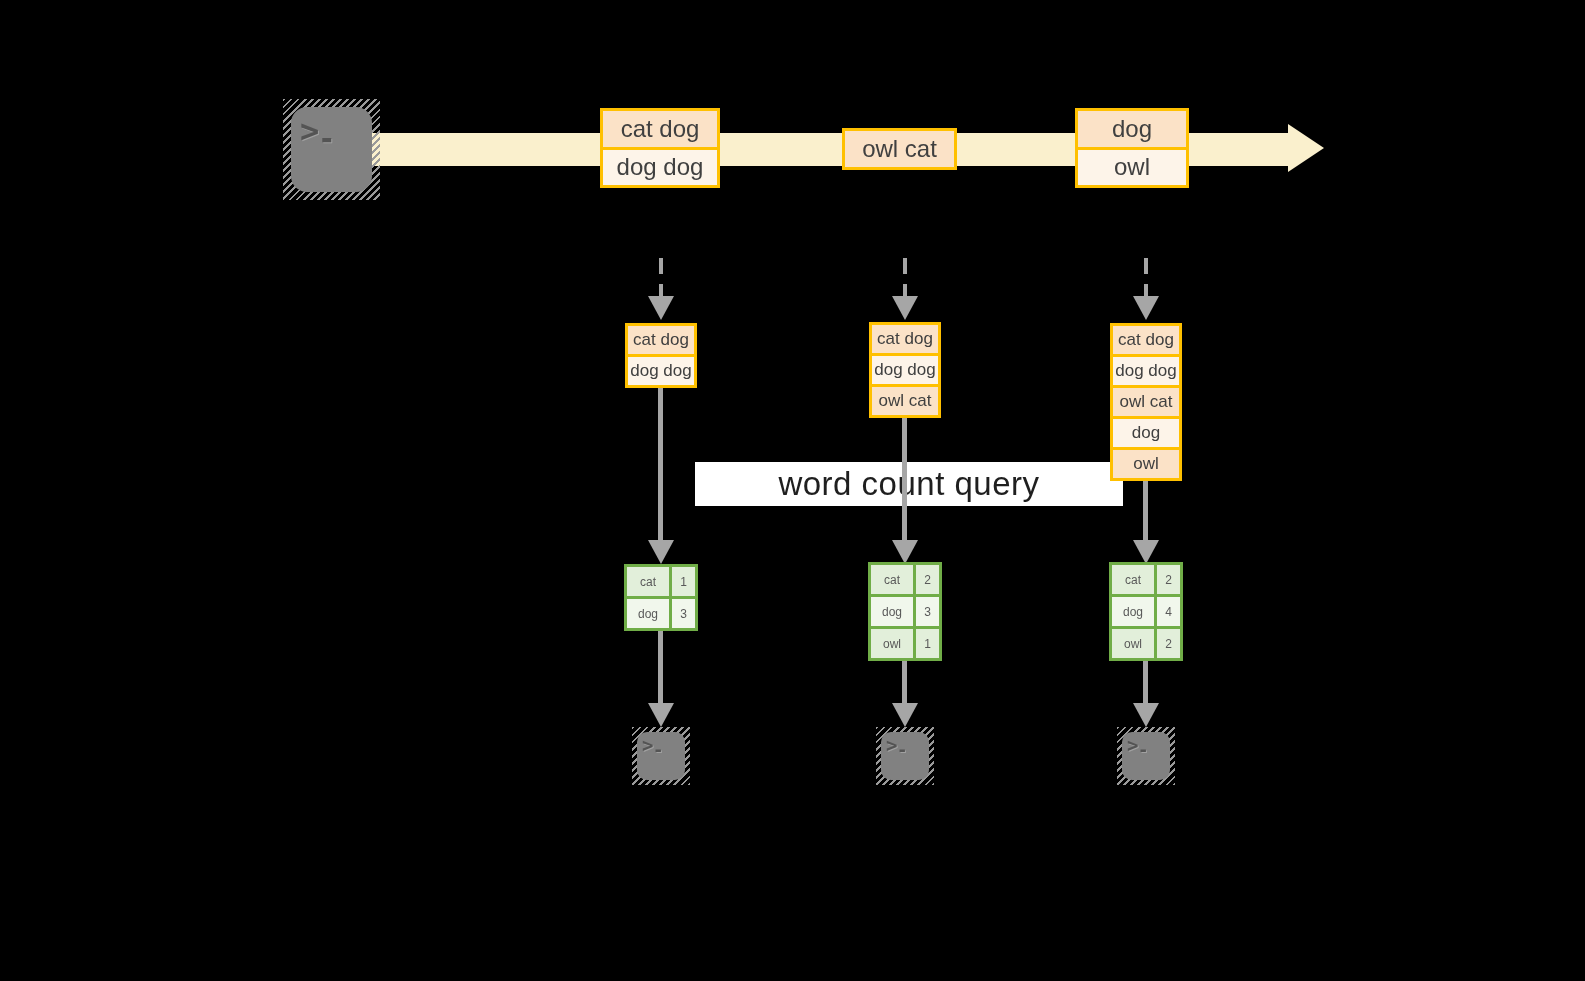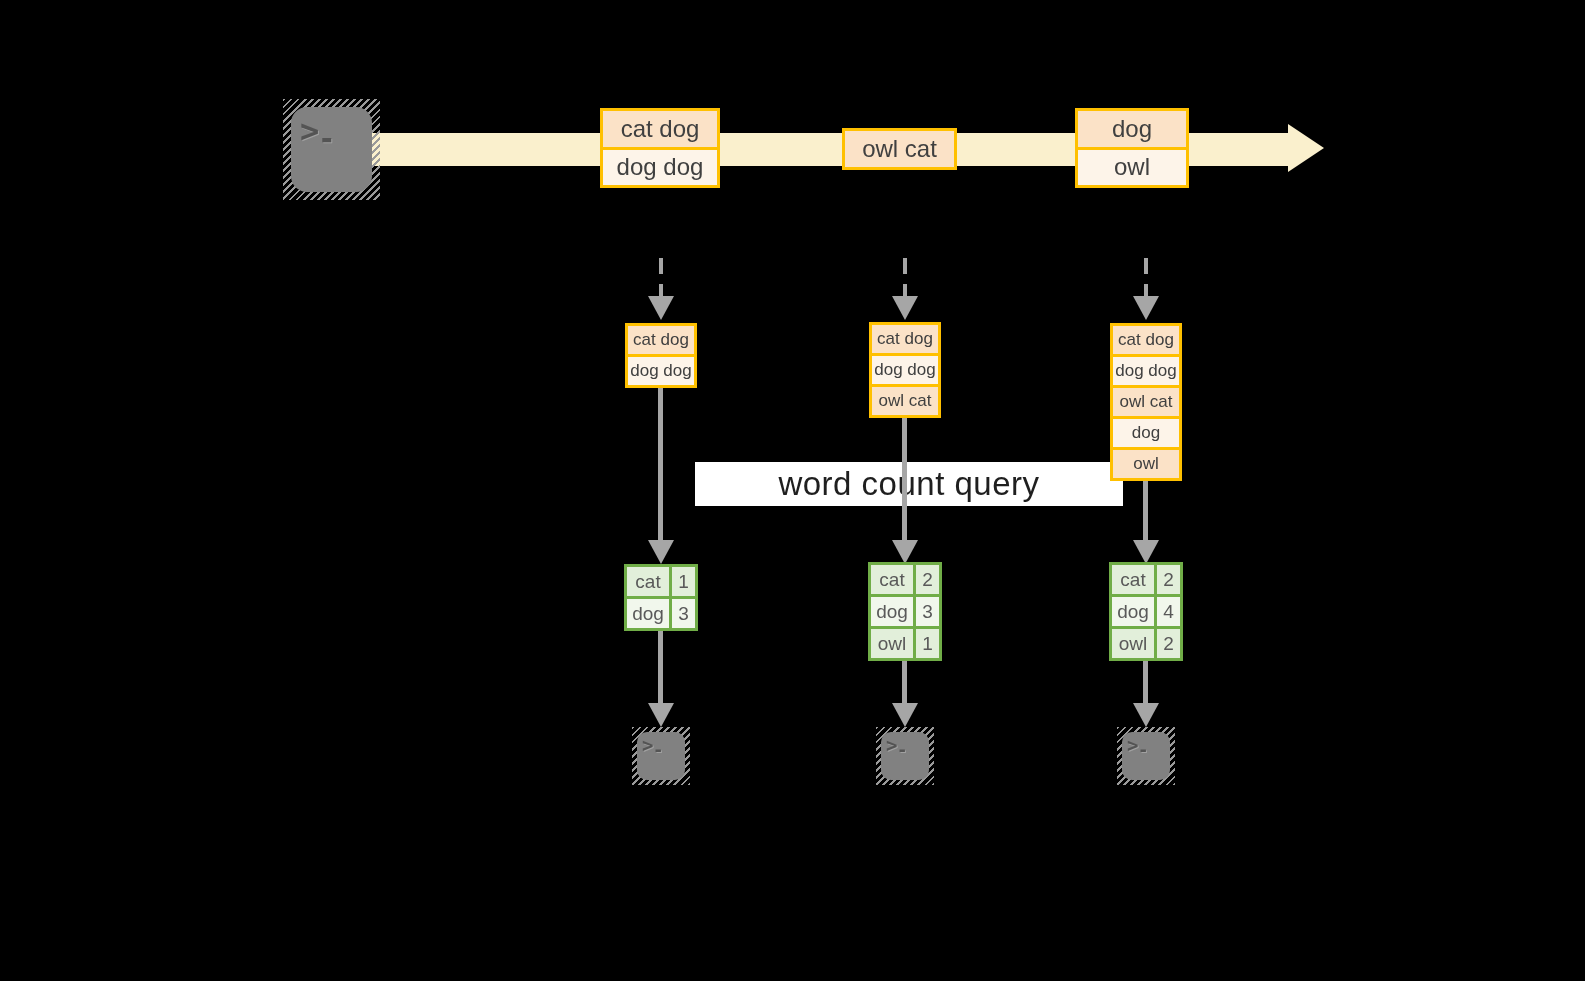--- a/index.html
+++ b/index.html
@@ -59,21 +59,21 @@
   
   .banner{left:695px;top:462px;width:428px;height:44px;background:#ffffff;z-index:3;
     display:flex;align-items:center;justify-content:center;}
   .banner-label{font-size:33px;color:var(--bannerText,#1F1F1F);letter-spacing:0.5px;}
 
   
   .gtable{display:grid;grid-template-columns:42px 23px;gap:3px;
     background:var(--green,#70AD47);border:3px solid var(--green,#70AD47);
     box-sizing:content-box;z-index:5;}
   .gcell{height:29px;display:flex;align-items:center;justify-content:center;
-    font-size:19px;color:#595959;}
+    font-size:12px;color:#595959;}
   .g-a{background:var(--greenA,#E2EFDA);}
   .g-b{background:var(--greenB,#F1F7EC);}
   .t1{left:624px;top:564px;}
   .t2{left:868px;top:562px;}
   .t3{left:1109px;top:562px;}
 
   
   .term{z-index:5;}
   .term .hatch{position:absolute;inset:0;
     background:repeating-linear-gradient(135deg,var(--hatchGray,#9A9A9A) 0 2px,transparent 2px 5px);}

